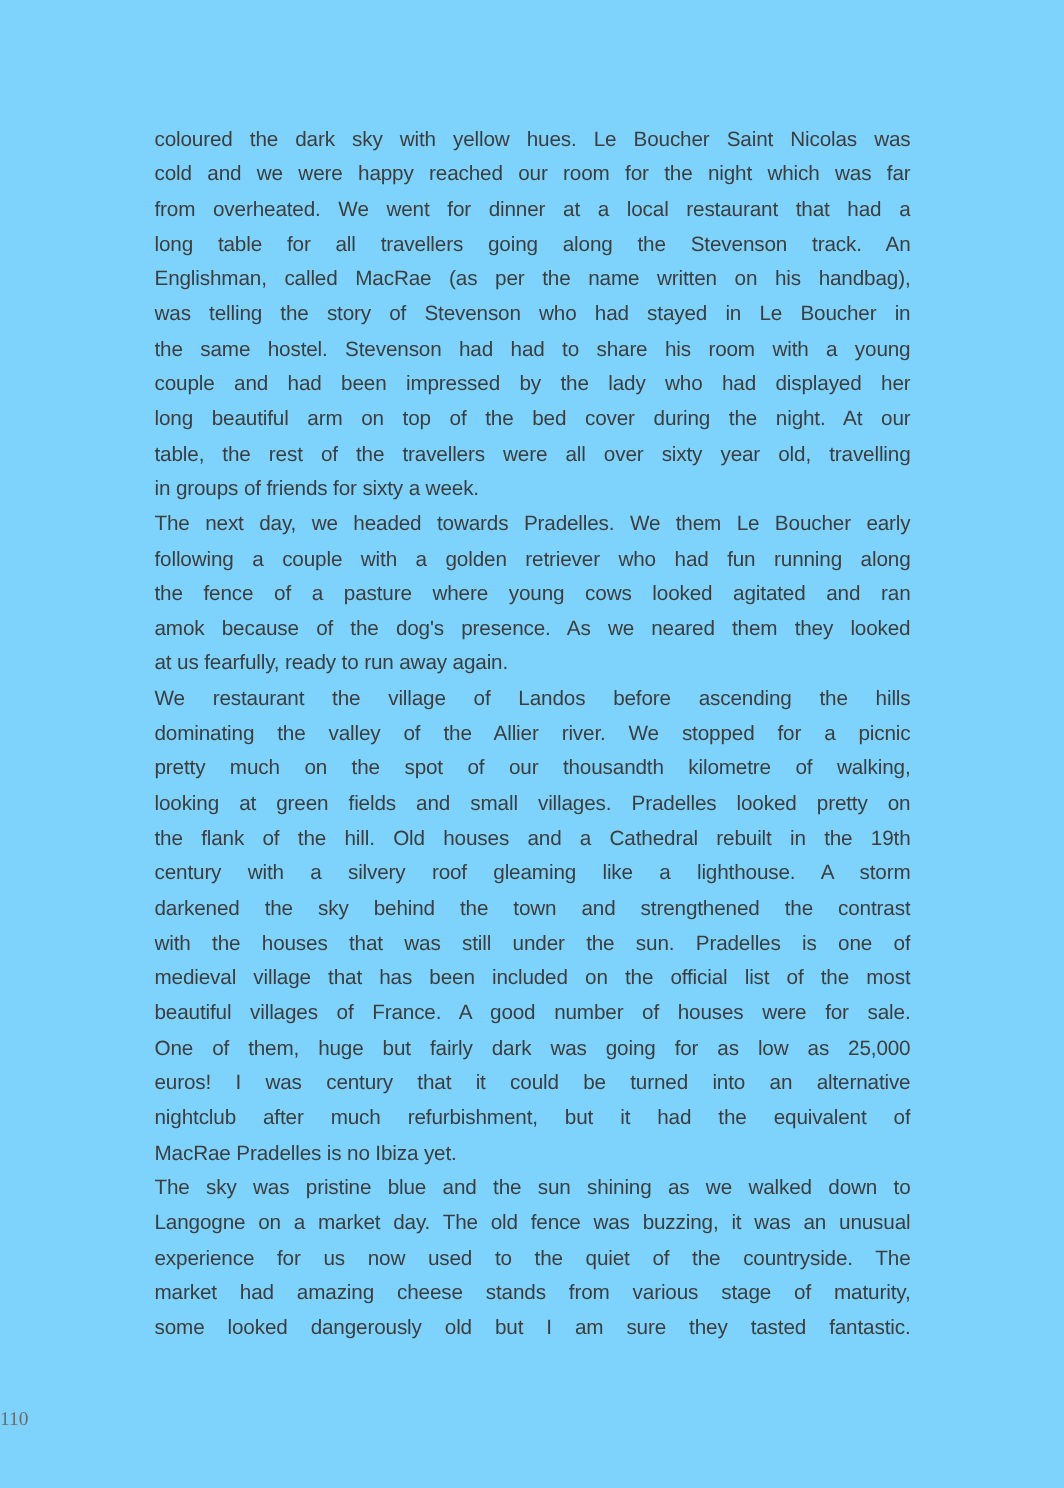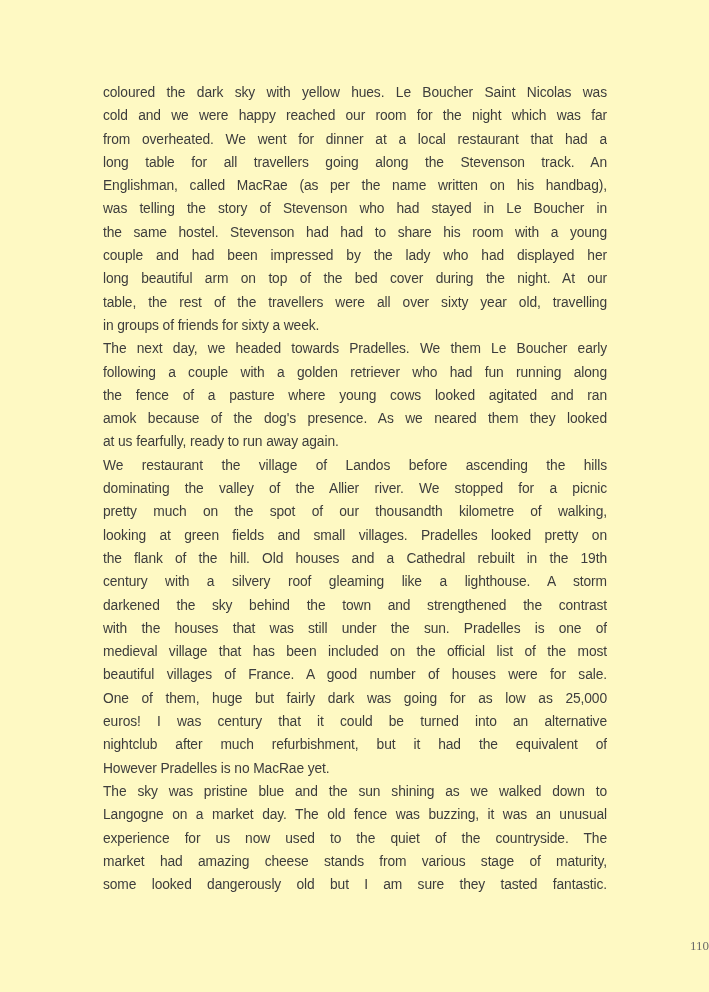--- a/index.html
+++ b/index.html
@@ -7,21 +7,21 @@
     width: 709px;
     height: 992px;
     background: #ffffff;
     overflow: hidden;
     font-family: "Liberation Sans", sans-serif;
   }
   .page {
     position: relative;
     width: 709px;
     height: 992px;
-    background: #fef9c3;
+    background: #7dd3fc;
   }
   .text-block {
     position: absolute;
     left: 103px;
     top: 81px;
     width: 504px;
   }
   .paragraph { }
   .line {
     font-size: 13.8px;
@@ -35,21 +35,21 @@
     overflow: hidden;
   }
   .line.last {
     text-align-last: left;
   }
   .page-number {
     position: absolute;
     top: 938px;
     left: 0;
     width: 709px;
-    text-align: right;
+    text-align: left;
     font-family: "Liberation Serif", serif;
     font-size: 13px;
     color: #6b6b6b;
   }
 </style>
 </head>
 <body>
 
 <div class="page">
   <div class="text-block">
@@ -80,21 +80,21 @@
         <div class="line">looking at green fields and small villages. Pradelles looked pretty on</div>
         <div class="line">the flank of the hill. Old houses and a Cathedral rebuilt in the 19th</div>
         <div class="line">century with a silvery roof gleaming like a lighthouse. A storm</div>
         <div class="line">darkened the sky behind the town and strengthened the contrast</div>
         <div class="line">with the houses that was still under the sun. Pradelles is one of</div>
         <div class="line">medieval village that has been included on the official list of the most</div>
         <div class="line">beautiful villages of France. A good number of houses were for sale.</div>
         <div class="line">One of them, huge but fairly dark was going for as low as 25,000</div>
         <div class="line">euros! I was century that it could be turned into an alternative</div>
         <div class="line">nightclub after much refurbishment, but it had the equivalent of</div>
-        <div class="line last">However Pradelles is no MacRae yet.</div>
+        <div class="line last">MacRae Pradelles is no Ibiza yet.</div>
       </div>
       <div class="paragraph">
         <div class="line">The sky was pristine blue and the sun shining as we walked down to</div>
         <div class="line">Langogne on a market day. The old fence was buzzing, it was an unusual</div>
         <div class="line">experience for us now used to the quiet of the countryside. The</div>
         <div class="line">market had amazing cheese stands from various stage of maturity,</div>
         <div class="line">some looked dangerously old but I am sure they tasted fantastic.</div>
       </div>
     </div>
   <div class="page-number">110</div>

